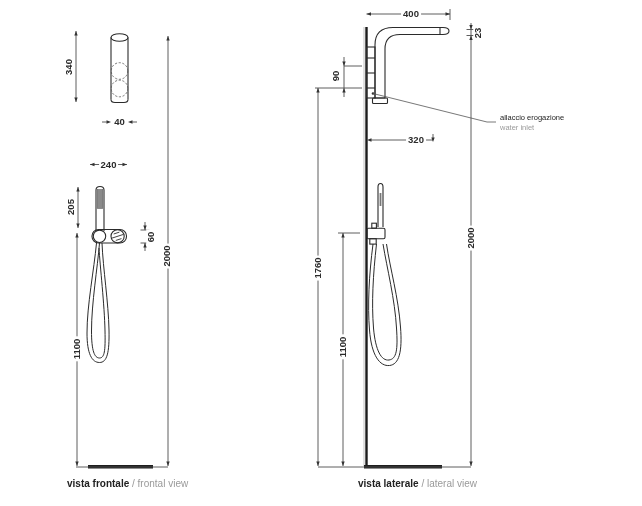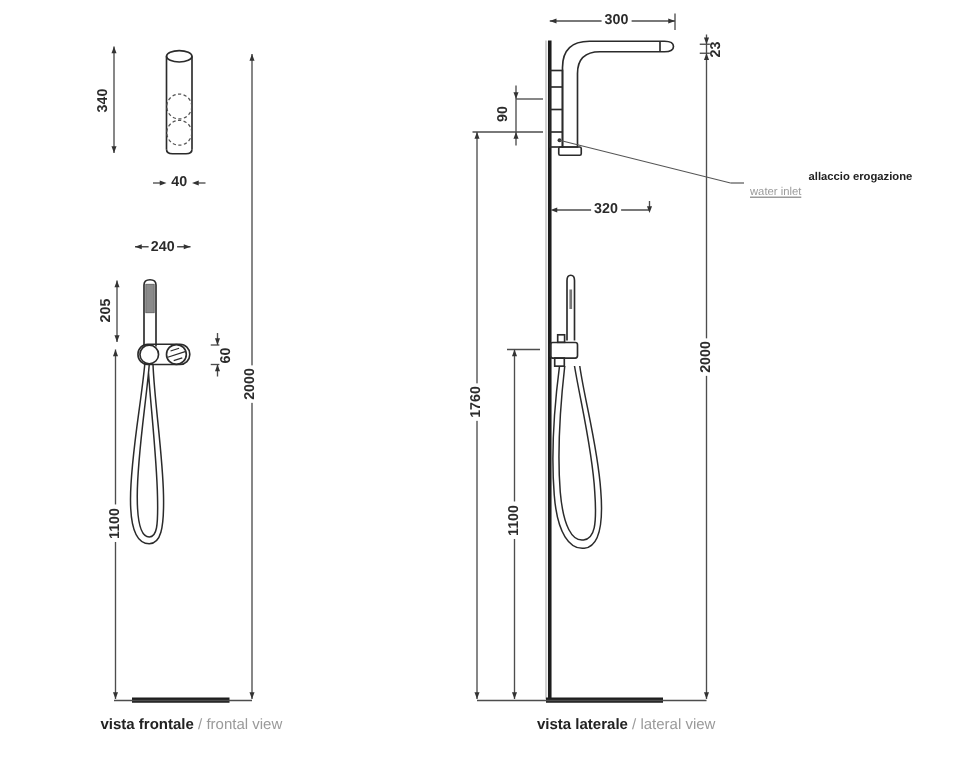--- a/index.html
+++ b/index.html
@@ -6,22 +6,22 @@
   .stage{position:relative;width:642px;height:506px;background:#fff;overflow:hidden;
          font-family:"Liberation Sans",sans-serif;}
   svg{position:absolute;left:0;top:0;}
   .dim{position:absolute;font-size:9.5px;font-weight:bold;color:#2b2b2b;background:#fff;
        padding:0 2px;white-space:nowrap;transform:translate(-50%,-50%);line-height:1;}
   .dim.v{transform:translate(-50%,-50%) rotate(-90deg);}
   .caption{position:absolute;font-size:10px;white-space:nowrap;line-height:1.2;}
   .caption .t{font-weight:bold;color:#222;}
   .caption .s{color:#9a9a9a;}
   .callout{position:absolute;font-size:7.5px;line-height:1.35;white-space:nowrap;}
-  .callout .t{font-weight:bold;color:#222;display:block;margin-left:39px;}
-  .callout .s{color:#9a9a9a;display:block;text-decoration:underline;}
+  .callout .t{font-weight:normal;color:#222;display:block;}
+  .callout .s{color:#9a9a9a;display:block;}
 </style>
 </head>
 <body>
 
 <div class="stage">
 
 <svg width="642" height="506" viewBox="0 0 642 506">
 
   <g stroke="#2b2b2b" stroke-width="1.1" fill="none">
 
@@ -178,24 +178,24 @@
 </svg>
 
   <span class="dim v" style="left:69px;top:67px">340</span>
   <span class="dim" style="left:119.5px;top:122px">40</span>
   <span class="dim" style="left:108.5px;top:164.5px">240</span>
   <span class="dim v" style="left:71px;top:207px">205</span>
   <span class="dim v" style="left:151px;top:236.5px">60</span>
   <span class="dim v" style="left:77px;top:349px">1100</span>
   <span class="dim v" style="left:167px;top:256px">2000</span>
 
-  <span class="dim" style="left:411px;top:13.5px">300</span>
+  <span class="dim" style="left:411px;top:13.5px">400</span>
   <span class="dim v" style="left:478px;top:33px">23</span>
   <span class="dim v" style="left:336px;top:76px">90</span>
-  <span class="dim" style="left:404px;top:139.5px">320</span>
+  <span class="dim" style="left:416px;top:139.5px">320</span>
   <span class="dim v" style="left:318px;top:268px">1760</span>
   <span class="dim v" style="left:343px;top:347px">1100</span>
   <span class="dim v" style="left:471px;top:237.5px">2000</span>
 
   <div class="callout" style="left:500px;top:113px">
     <span class="t">allaccio erogazione</span>
     <span class="s">water inlet</span>
   </div>
 
   <div class="caption" style="left:67px;top:478px">

